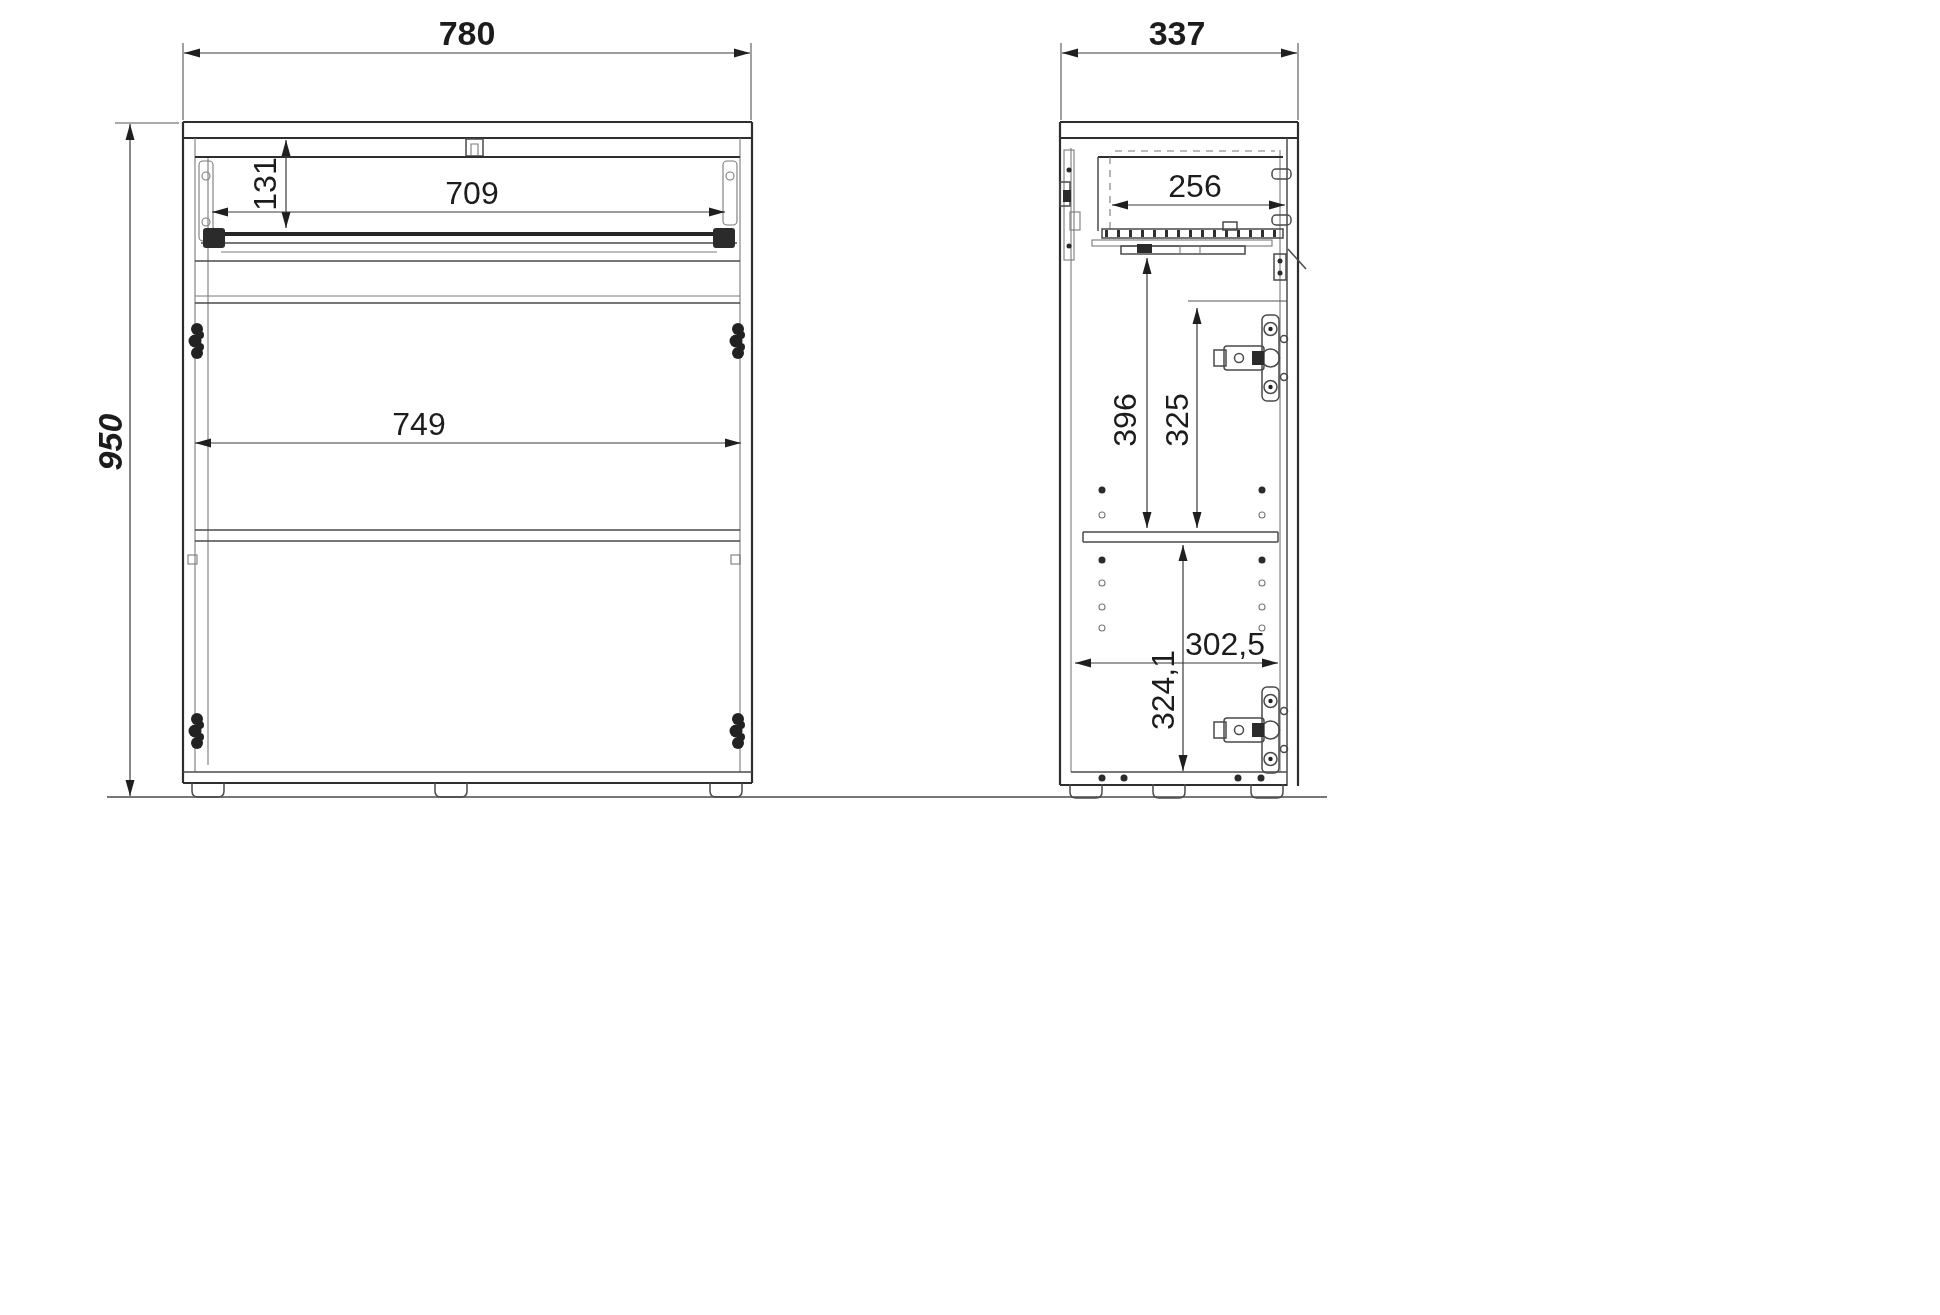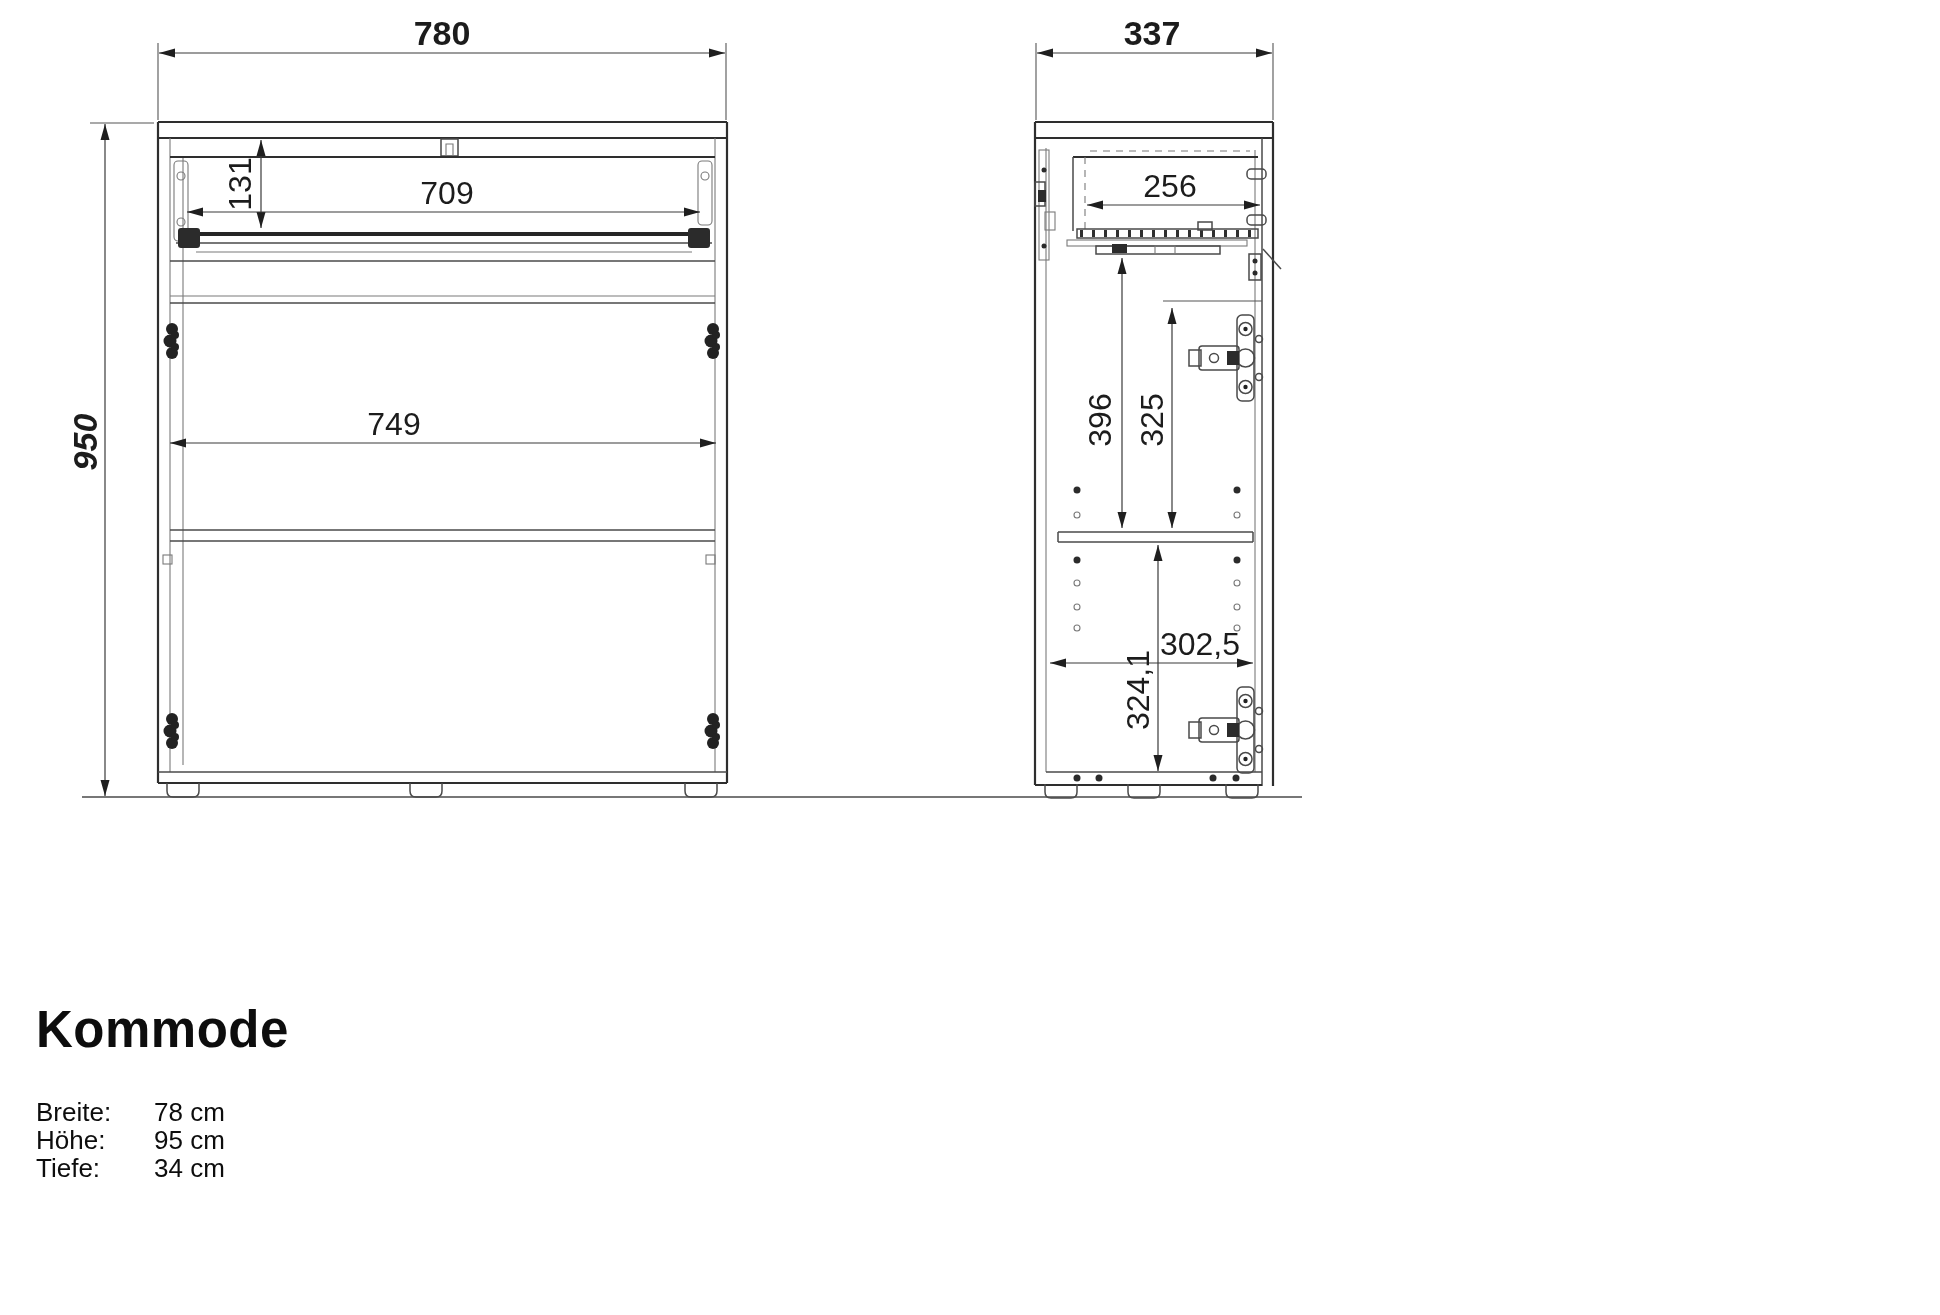--- a/index.html
+++ b/index.html
@@ -1,18 +1,18 @@
 <!DOCTYPE html>
 <html><head>
 <meta charset="utf-8">
 <style>
   html,body { margin:0; padding:0; background:#ffffff; }
   .canvas {
     position:relative; width:1548px; height:1315px; background:#ffffff;
-    font-family:"Liberation Sans", sans-serif; overflow:hidden;
+    font-family:"Liberation Sans", sans-serif; overflow:hidden;margin-left:25px;
   }
   svg.drawing { position:absolute; left:0; top:0; width:1940px; height:1315px; }
 
   
   .s1 { stroke:#2e2e2e; stroke-width:2.2; fill:none; }
   .s2 { stroke:#4a4a4a; stroke-width:1.5; fill:none; }
   .s3 { stroke:#7a7a7a; stroke-width:1.1; fill:none; }
   .heavy { stroke:#262626; stroke-width:4; fill:none; }
   .dimline { stroke:#3a3a3a; stroke-width:1.2; fill:none; }
   .ext { stroke:#555555; stroke-width:1.1; fill:none; }
@@ -304,27 +304,13 @@
     <line x1="1846" y1="925" x2="1887" y2="883" class="s3"></line>
     <line x1="1846" y1="933" x2="1887" y2="891" class="s3"></line>
     <line x1="1846" y1="954" x2="1887" y2="912" class="s3"></line>
     <line x1="1717" y1="937" x2="1715" y2="1152" class="s2"></line>
     <path d="M1597,1137 L1620,1140 L1620,1152 L1597,1149 Z" class="s2"></path>
     <path d="M1827,1167 L1850,1170 L1850,1182 L1827,1179 Z" class="s2"></path>
     <path d="M1874,1130 L1888,1128 L1888,1140 L1874,1142 Z" class="s2"></path>
   </g>
 </svg>
 
-<div class="product-info">
-  <div class="product-title">Kommode</div>
-  <div class="product-specs">
-    <div class="spec-row">
-      <span class="spec-label">Breite:</span><span class="spec-value">78 cm</span>
-    </div>
-    <div class="spec-row">
-      <span class="spec-label">Höhe:</span><span class="spec-value">95 cm</span>
-    </div>
-    <div class="spec-row">
-      <span class="spec-label">Tiefe:</span><span class="spec-value">34 cm</span>
-    </div>
-  </div>
 </div>
-</div>
 
 </body></html>

